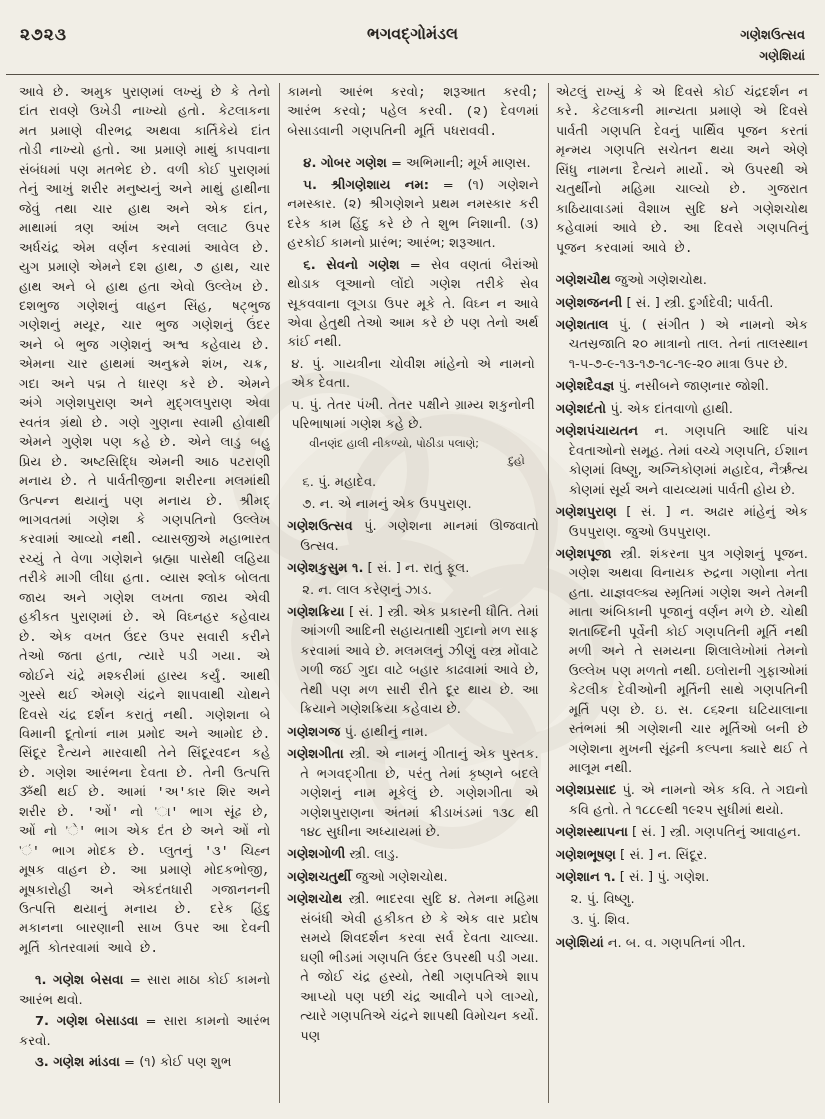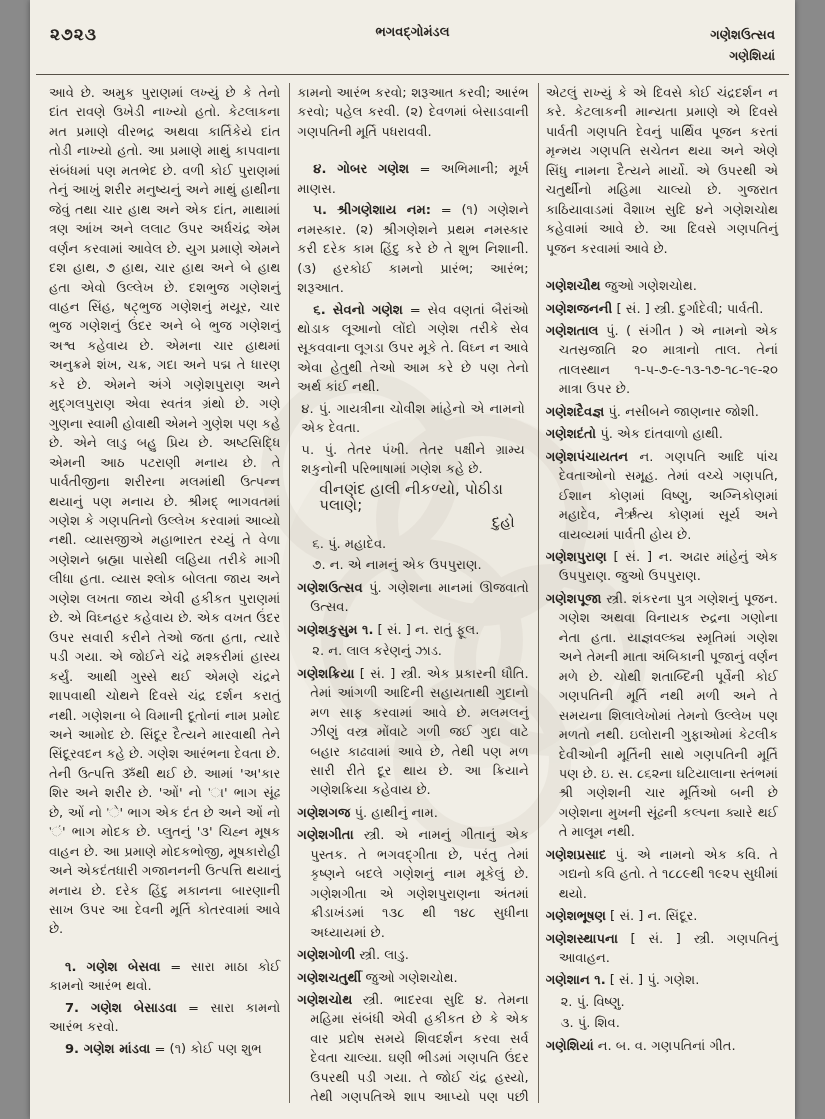--- a/index.html
+++ b/index.html
@@ -1,47 +1,47 @@
 <!DOCTYPE html>
 <html lang="gu"><head>
 <meta charset="utf-8">
 <style>
   html,body{margin:0;padding:0;background:#8a8a8a;}
   .page{
-    position:relative;width:765px;height:1119px;margin:0 auto;
+    position:relative;width:825px;height:1119px;margin:0 auto;
     background:#f1eee6;
     color:#282420;
     font-family:"DejaVu Sans","Liberation Sans",sans-serif;
     overflow:hidden;
     box-shadow:0 0 6px rgba(0,0,0,.4);
   }
   
   .hdr{display:flex;align-items:flex-start;padding:24px 20px 0 20px;}
   .pagenum{width:150px;font-weight:bold;font-size:17px;letter-spacing:1px;}
-  .booktitle{flex:1;text-align:center;font-weight:bold;font-size:13px;}
+  .booktitle{flex:1;text-align:center;font-weight:bold;font-size:16px;}
   .guides{width:150px;display:flex;flex-direction:column;align-items:flex-end;
           font-weight:bold;font-size:13px;line-height:21px;}
   .guides .g2{font-weight:600;font-size:12.5px;}
   .rule{height:1px;background:#565046;margin:8px 6px 0 6px;}
   
   .watermark{position:absolute;left:0;top:0;width:825px;height:1119px;pointer-events:none;z-index:0;}
   
   .cols{position:relative;z-index:1;display:flex;box-sizing:border-box;
         padding:8px 8px 0 12px;height:1028px;}
   .col{width:33.333%;box-sizing:border-box;padding:0 9px 0 7px;
        font-size:13.1px;line-height:19.45px;text-align:justify;overflow:hidden;}
   .col.sep{border-right:1px solid #6d665a;}
   .col p{margin:0 0 1px 0;}
-  p.para{margin-bottom:18px;}
+  p.para{margin-bottom:12px;font-family:Liberation Mono, monospace;}
   p.idiom{text-indent:16px;margin:2px 0;}
   p.sense{margin:2px 4px;}
   p.subsense{padding-left:15px;margin:2px 0;}
   p.entry{padding-left:13px;text-indent:-13px;margin:3px 0 2px 0;}
   b.hw{font-weight:bold;}
-  .verse{font-size:15px;line-height:16.8px;margin:0 0 3px 22px;text-align:left;}
+  .verse{font-size:11px;line-height:16.8px;margin:0 0 3px 22px;text-align:left;}
   .verse .vline{white-space:normal;}
   .verse .vattr{text-align:right;padding-right:14px;}
 </style>
 </head>
 <body>
 
 <div class="page">
 
   <svg class="watermark" viewBox="0 0 825 1119" aria-hidden="true">
     <g fill="none" stroke="#a49d8e" stroke-width="22" opacity="0.10">
@@ -65,21 +65,21 @@
     </span>
   </header>
 
   <div class="rule"></div>
 
   <main class="cols">
     <div class="col sep">
         <p class="para">આવે છે. અમુક પુરાણમાં લખ્યું છે કે તેનો દાંત રાવણે ઉખેડી નાખ્યો હતો. કેટલાકના મત પ્રમાણે વીરભદ્ર અથવા કાર્તિકેયે દાંત તોડી નાખ્યો હતો. આ પ્રમાણે માથું કાપવાના સંબંધમાં પણ મતભેદ છે. વળી કોઈ પુરાણમાં તેનું આખું શરીર મનુષ્યનું અને માથું હાથીના જેવું તથા ચાર હાથ અને એક દાંત, માથામાં ત્રણ આંખ અને લલાટ ઉપર અર્ધચંદ્ર એમ વર્ણન કરવામાં આવેલ છે. યુગ પ્રમાણે એમને દશ હાથ, ૭ હાથ, ચાર હાથ અને બે હાથ હતા એવો ઉલ્લેખ છે. દશભુજ ગણેશનું વાહન સિંહ, ષટ્ભુજ ગણેશનું મયૂર, ચાર ભુજ ગણેશનું ઉંદર અને બે ભુજ ગણેશનું અશ્વ કહેવાય છે. એમના ચાર હાથમાં અનુક્રમે શંખ, ચક્ર, ગદા અને પદ્મ તે ધારણ કરે છે. એમને અંગે ગણેશપુરાણ અને મુદ્ગલપુરાણ એવા સ્વતંત્ર ગ્રંથો છે. ગણે ગુણના સ્વામી હોવાથી એમને ગુણેશ પણ કહે છે. એને લાડુ બહુ પ્રિય છે. અષ્ટસિદ્ધિ એમની આઠ પટરાણી મનાય છે. તે પાર્વતીજીના શરીરના મલમાંથી ઉત્પન્ન થયાનું પણ મનાય છે. શ્રીમદ્ ભાગવતમાં ગણેશ કે ગણપતિનો ઉલ્લેખ કરવામાં આવ્યો નથી. વ્યાસજીએ મહાભારત રચ્યું તે વેળા ગણેશને બ્રહ્મા પાસેથી લહિયા તરીકે માગી લીધા હતા. વ્યાસ શ્લોક બોલતા જાય અને ગણેશ લખતા જાય એવી હકીકત પુરાણમાં છે. એ વિઘ્નહર કહેવાય છે. એક વખત ઉંદર ઉપર સવારી કરીને તેઓ જતા હતા, ત્યારે પડી ગયા. એ જોઈને ચંદ્રે મશ્કરીમાં હાસ્ય કર્યું. આથી ગુસ્સે થઈ એમણે ચંદ્રને શાપવાથી ચોથને દિવસે ચંદ્ર દર્શન કરાતું નથી. ગણેશના બે વિમાની દૂતોનાં નામ પ્રમોદ અને આમોદ છે. સિંદૂર દૈત્યને મારવાથી તેને સિંદૂરવદન કહે છે. ગણેશ આરંભના દેવતા છે. તેની ઉત્પત્તિ ૐથી થઈ છે. આમાં 'અ'કાર શિર અને શરીર છે. 'ઓં' નો 'ા' ભાગ સૂંઢ છે, ઓં નો 'ે' ભાગ એક દંત છે અને ઓં નો 'ં' ભાગ મોદક છે. પ્લુતનું '૩' ચિહ્ન મૂષક વાહન છે. આ પ્રમાણે મોદકભોજી, મૂષકારોહી અને એકદંતધારી ગજાનનની ઉત્પત્તિ થયાનું મનાય છે. દરેક હિંદુ મકાનના બારણાની સાખ ઉપર આ દેવની મૂર્તિ કોતરવામાં આવે છે.</p>
         <p class="idiom"><b class="hw">૧. ગણેશ બેસવા</b> = સારા માઠા કોઈ કામનો આરંભ થવો.</p>
         <p class="idiom"><b class="hw">7. ગણેશ બેસાડવા</b> = સારા કામનો આરંભ કરવો.</p>
-        <p class="idiom"><b class="hw">9. ગણેશ માંડવા</b> = (૧) કોઈ પણ શુભ</p>
+        <p class="idiom"><b class="hw">૩. ગણેશ માંડવા</b> = (૧) કોઈ પણ શુભ</p>
       </div>
     <div class="col sep">
         <p class="para">કામનો આરંભ કરવો; શરૂઆત કરવી; આરંભ કરવો; પહેલ કરવી. (૨) દેવળમાં બેસાડવાની ગણપતિની મૂર્તિ પધરાવવી.</p>
         <p class="idiom"><b class="hw">૪. ગોબર ગણેશ</b> = અભિમાની; મૂર્ખ માણસ.</p>
         <p class="idiom"><b class="hw">૫. શ્રીગણેશાય નમ:</b> = (૧) ગણેશને નમસ્કાર. (૨) શ્રીગણેશને પ્રથમ નમસ્કાર કરી દરેક કામ હિંદુ કરે છે તે શુભ નિશાની. (૩) હરકોઈ કામનો પ્રારંભ; આરંભ; શરૂઆત.</p>
         <p class="idiom"><b class="hw">૬. સેવનો ગણેશ</b> = સેવ વણતાં બૈરાંઓ થોડાક લૂઆનો લોંદો ગણેશ તરીકે સેવ સૂકવવાના લૂગડા ઉપર મૂકે તે. વિઘ્ન ન આવે એવા હેતુથી તેઓ આમ કરે છે પણ તેનો અર્થ કાંઈ નથી.</p>
         <p class="sense">૪. પું. ગાયત્રીના ચોવીશ માંહેનો એ નામનો એક દેવતા.</p>
         <p class="sense">૫. પું. તેતર પંખી. તેતર પક્ષીને ગ્રામ્ય શકુનોની પરિભાષામાં ગણેશ કહે છે.</p>
         <div class="verse">
           <div class="vline">વીનણંદ હાલી નીકળ્યો, પોઠીડા પલાણે;</div>
@@ -101,22 +101,22 @@
         <p class="para">એટલું રાખ્યું કે એ દિવસે કોઈ ચંદ્રદર્શન ન કરે. કેટલાકની માન્યતા પ્રમાણે એ દિવસે પાર્વતી ગણપતિ દેવનું પાર્થિવ પૂજન કરતાં મૃન્મય ગણપતિ સચેતન થયા અને એણે સિંધુ નામના દૈત્યને માર્યો. એ ઉપરથી એ ચતુર્થીનો મહિમા ચાલ્યો છે. ગુજરાત કાઠિયાવાડમાં વૈશાખ સુદિ ૪ને ગણેશચોથ કહેવામાં આવે છે. આ દિવસે ગણપતિનું પૂજન કરવામાં આવે છે.</p>
         <p class="entry"><b class="hw">ગણેશચૌથ</b> જુઓ ગણેશચોથ.</p>
         <p class="entry"><b class="hw">ગણેશજનની</b> [ સં. ] સ્ત્રી. દુર્ગાદેવી; પાર્વતી.</p>
         <p class="entry"><b class="hw">ગણેશતાલ</b> પું. ( સંગીત ) એ નામનો એક ચતસ્રજાતિ ૨૦ માત્રાનો તાલ. તેનાં તાલસ્થાન ૧-૫-૭-૯-૧૩-૧૭-૧૮-૧૯-૨૦ માત્રા ઉપર છે.</p>
         <p class="entry"><b class="hw">ગણેશદૈવજ્ઞ</b> પું. નસીબને જાણનાર જોશી.</p>
         <p class="entry"><b class="hw">ગણેશદંતો</b> પું. એક દાંતવાળો હાથી.</p>
         <p class="entry"><b class="hw">ગણેશપંચાયતન</b> ન. ગણપતિ આદિ પાંચ દેવતાઓનો સમૂહ. તેમાં વચ્ચે ગણપતિ, ઈશાન કોણમાં વિષ્ણુ, અગ્નિકોણમાં મહાદેવ, નૈર્ઋત્ય કોણમાં સૂર્ય અને વાયવ્યમાં પાર્વતી હોય છે.</p>
         <p class="entry"><b class="hw">ગણેશપુરાણ</b> [ સં. ] ન. અઢાર માંહેનું એક ઉપપુરાણ. જુઓ ઉપપુરાણ.</p>
         <p class="entry"><b class="hw">ગણેશપૂજા</b> સ્ત્રી. શંકરના પુત્ર ગણેશનું પૂજન. ગણેશ અથવા વિનાયક રુદ્રના ગણોના નેતા હતા. યાજ્ઞવલ્ક્ય સ્મૃતિમાં ગણેશ અને તેમની માતા અંબિકાની પૂજાનું વર્ણન મળે છે. ચોથી શતાબ્દિની પૂર્વેની કોઈ ગણપતિની મૂર્તિ નથી મળી અને તે સમયના શિલાલેખોમાં તેમનો ઉલ્લેખ પણ મળતો નથી. ઇલોરાની ગુફાઓમાં કેટલીક દેવીઓની મૂર્તિની સાથે ગણપતિની મૂર્તિ પણ છે. ઇ. સ. ૮૬૨ના ઘટિયાલાના સ્તંભમાં શ્રી ગણેશની ચાર મૂર્તિઓ બની છે ગણેશના મુખની સૂંઢની કલ્પના ક્યારે થઈ તે માલૂમ નથી.</p>
         <p class="entry"><b class="hw">ગણેશપ્રસાદ</b> પું. એ નામનો એક કવિ. તે ગદ્યનો કવિ હતો. તે ૧૮૮૯થી ૧૯૨૫ સુધીમાં થયો.</p>
+        <p class="entry"><b class="hw">ગણેશસ્થાપના</b> [ સં. ] સ્ત્રી. ગણપતિનું આવાહન.</p>
         <p class="entry"><b class="hw">ગણેશભૂષણ</b> [ સં. ] ન. સિંદૂર.</p>
-        <p class="entry"><b class="hw">ગણેશસ્થાપના</b> [ સં. ] સ્ત્રી. ગણપતિનું આવાહન.</p>
         <p class="entry"><b class="hw">ગણેશાન ૧.</b> [ સં. ] પું. ગણેશ.</p>
         <p class="subsense">૨. પું. વિષ્ણુ.</p>
         <p class="subsense">૩. પું. શિવ.</p>
         <p class="entry"><b class="hw">ગણેશિયાં</b> ન. બ. વ. ગણપતિનાં ગીત.</p>
       </div>
   </main>
 
 </div>
 
 </body></html>

